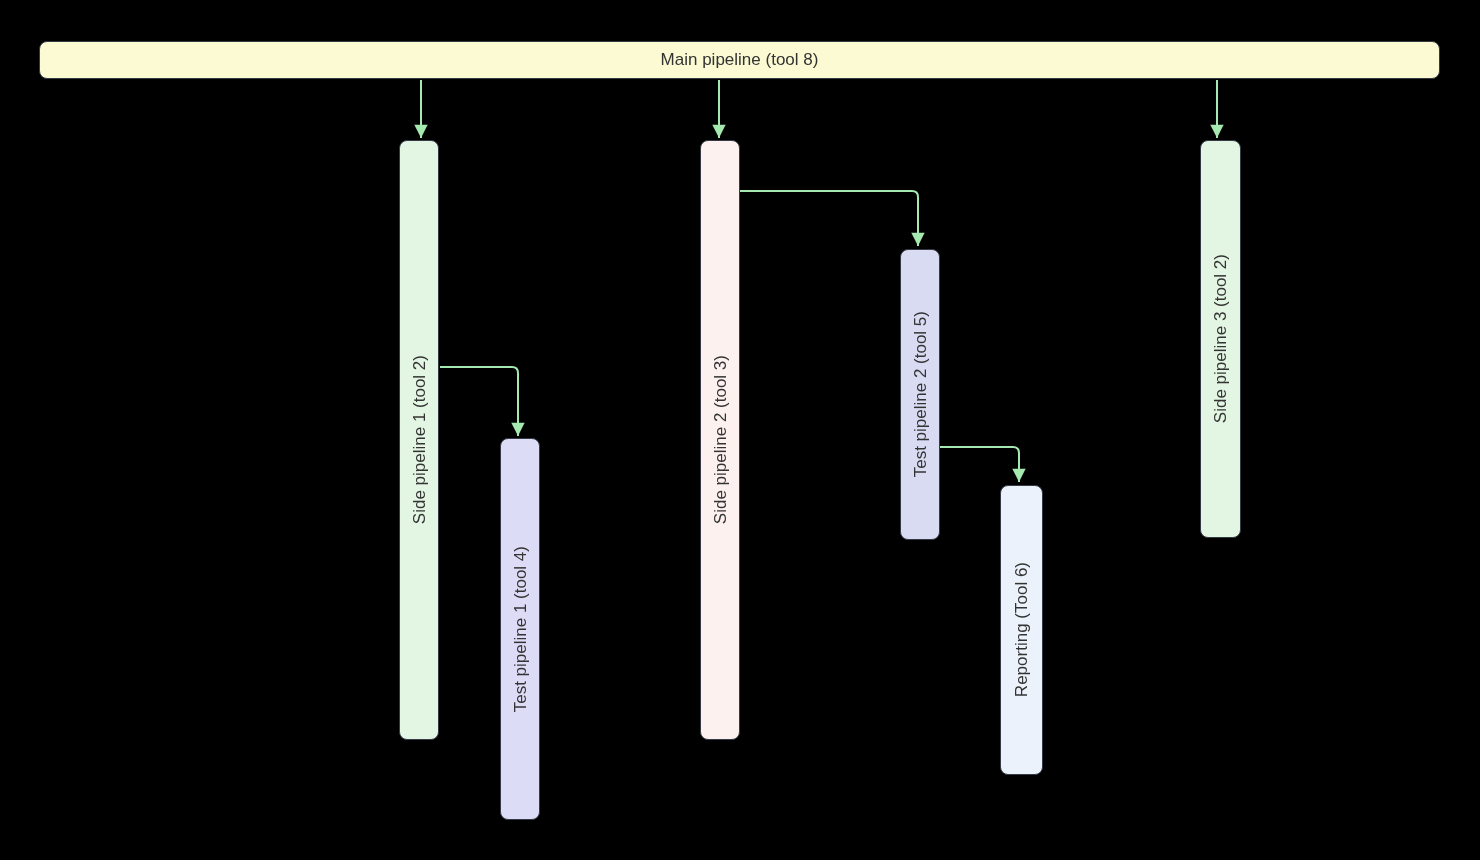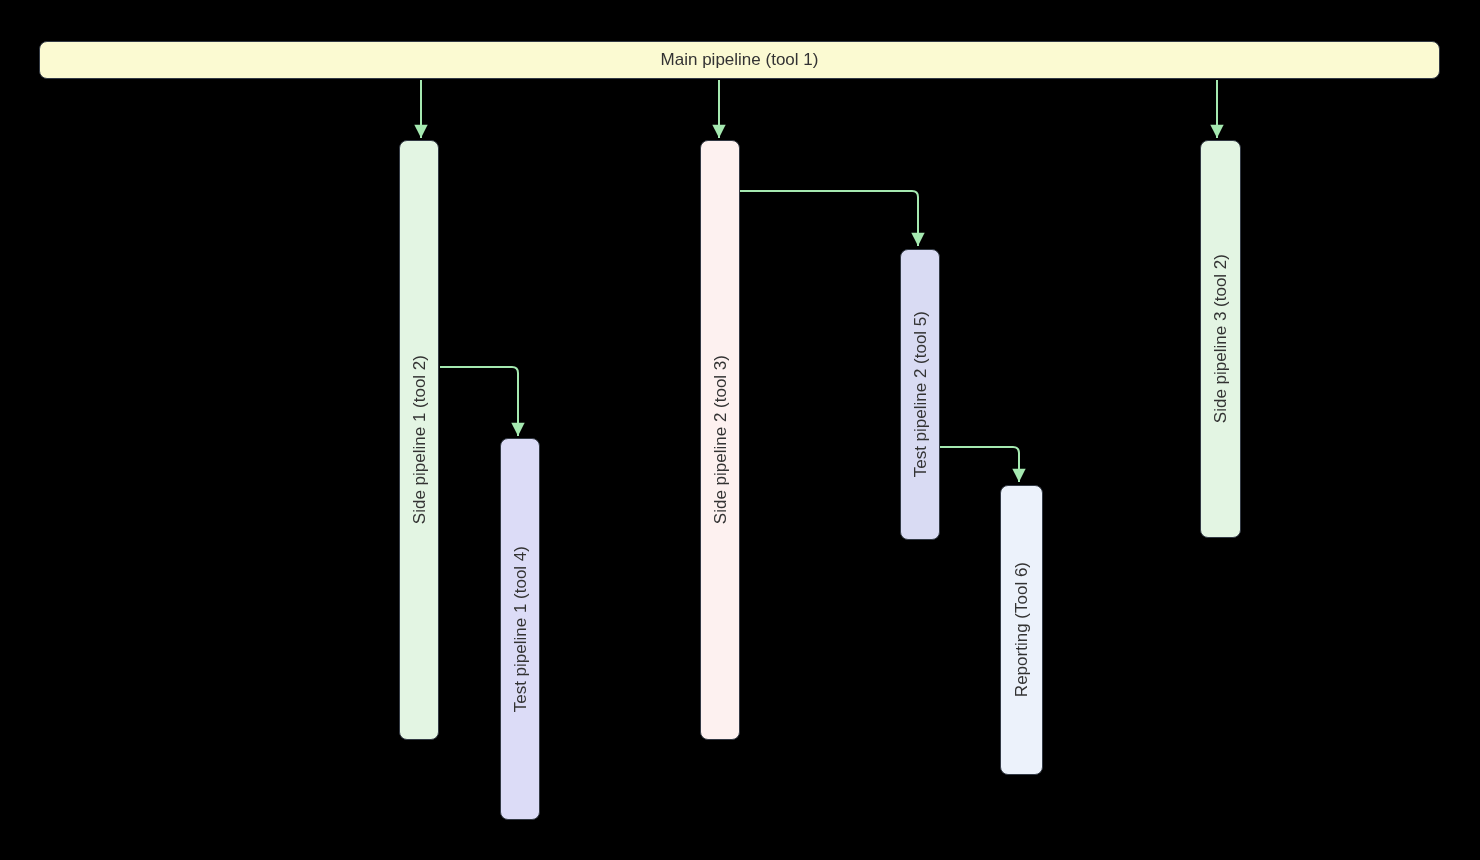--- a/index.html
+++ b/index.html
@@ -60,21 +60,21 @@
   #n-test2 { left: 900px;  top: 249px; width: 40px; height: 291px; background: #d9dbf3; }
   #n-report{ left: 1000px; top: 485px; width: 43px; height: 290px; background: #ecf2fb; }
   #n-side3 { left: 1200px; top: 140px; width: 41px; height: 398px; background: #e3f5e3; }
 </style>
 </head>
 <body>
 
 <div class="canvas">
 
   <div class="node hnode" id="n-main">
-    <span>Main pipeline (tool 1)</span>
+    <span>Main pipeline (tool 8)</span>
   </div>
 
   <div class="node" id="n-side1">
     <span class="vlabel">Side pipeline 1 (tool 2)</span>
   </div>
 
   <div class="node" id="n-test1">
     <span class="vlabel">Test pipeline 1 (tool 4)</span>
   </div>
 

